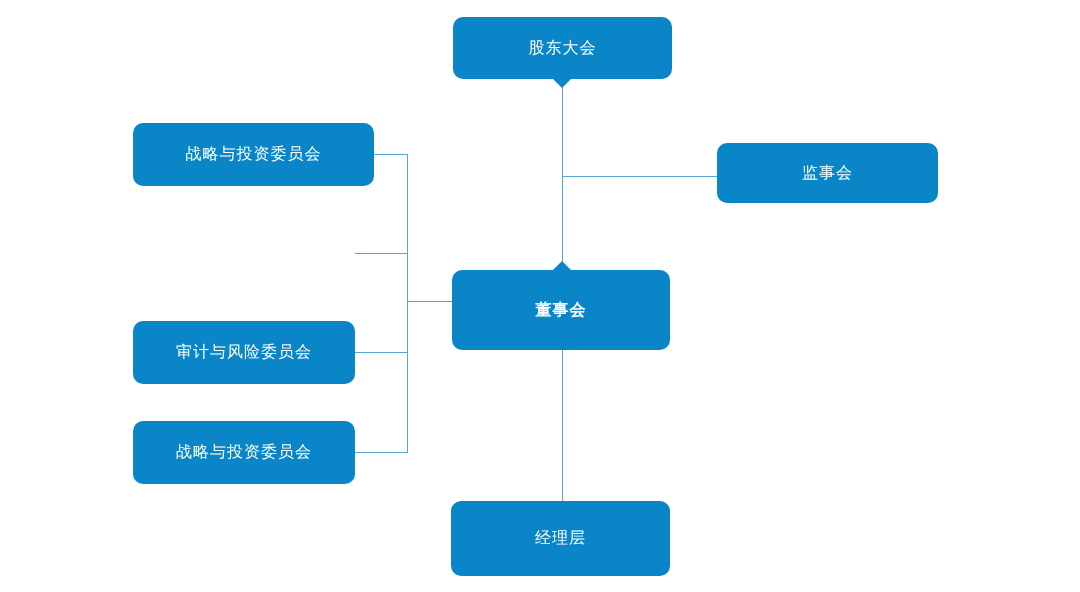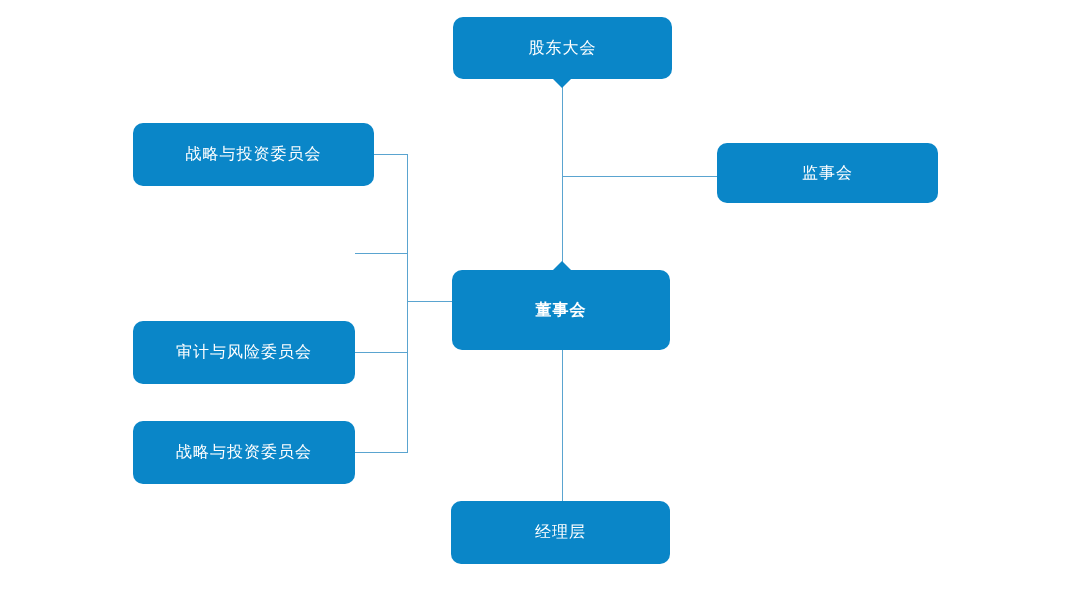--- a/index.html
+++ b/index.html
@@ -32,21 +32,21 @@
   .node.bold { font-weight: 700; }
 
   
   .n-shareholders { left: 453px; top: 17px;  width: 219px; height: 62px; }
   .n-strategy     { left: 133px; top: 123px; width: 241px; height: 63px; }
   .n-nomination   { left: 133px; top: 222px; width: 222px; height: 63px; }
   .n-remuneration { left: 133px; top: 321px; width: 222px; height: 63px; }
   .n-audit        { left: 133px; top: 421px; width: 222px; height: 63px; }
   .n-board        { left: 452px; top: 270px; width: 218px; height: 80px; align-items: center; }
   .n-supervisory  { left: 717px; top: 143px; width: 221px; height: 60px; }
-  .n-management   { left: 451px; top: 501px; width: 219px; height: 63px; }
+  .n-management   { left: 451px; top: 501px; width: 219px; height: 75px; }
 
   
   .line {
     position: absolute;
     background: var(--connector, #5aa4d0);
   }
   .l-spine-top    { left: 562px; top: 79px;  width: 1px;  height: 191px; }
   .l-supervisory  { left: 562px; top: 176px; width: 155px; height: 1px; }
   .l-spine-bottom { left: 562px; top: 332px; width: 1px;  height: 169px; }
   .l-bus          { left: 407px; top: 154px; width: 1px;  height: 299px; }

